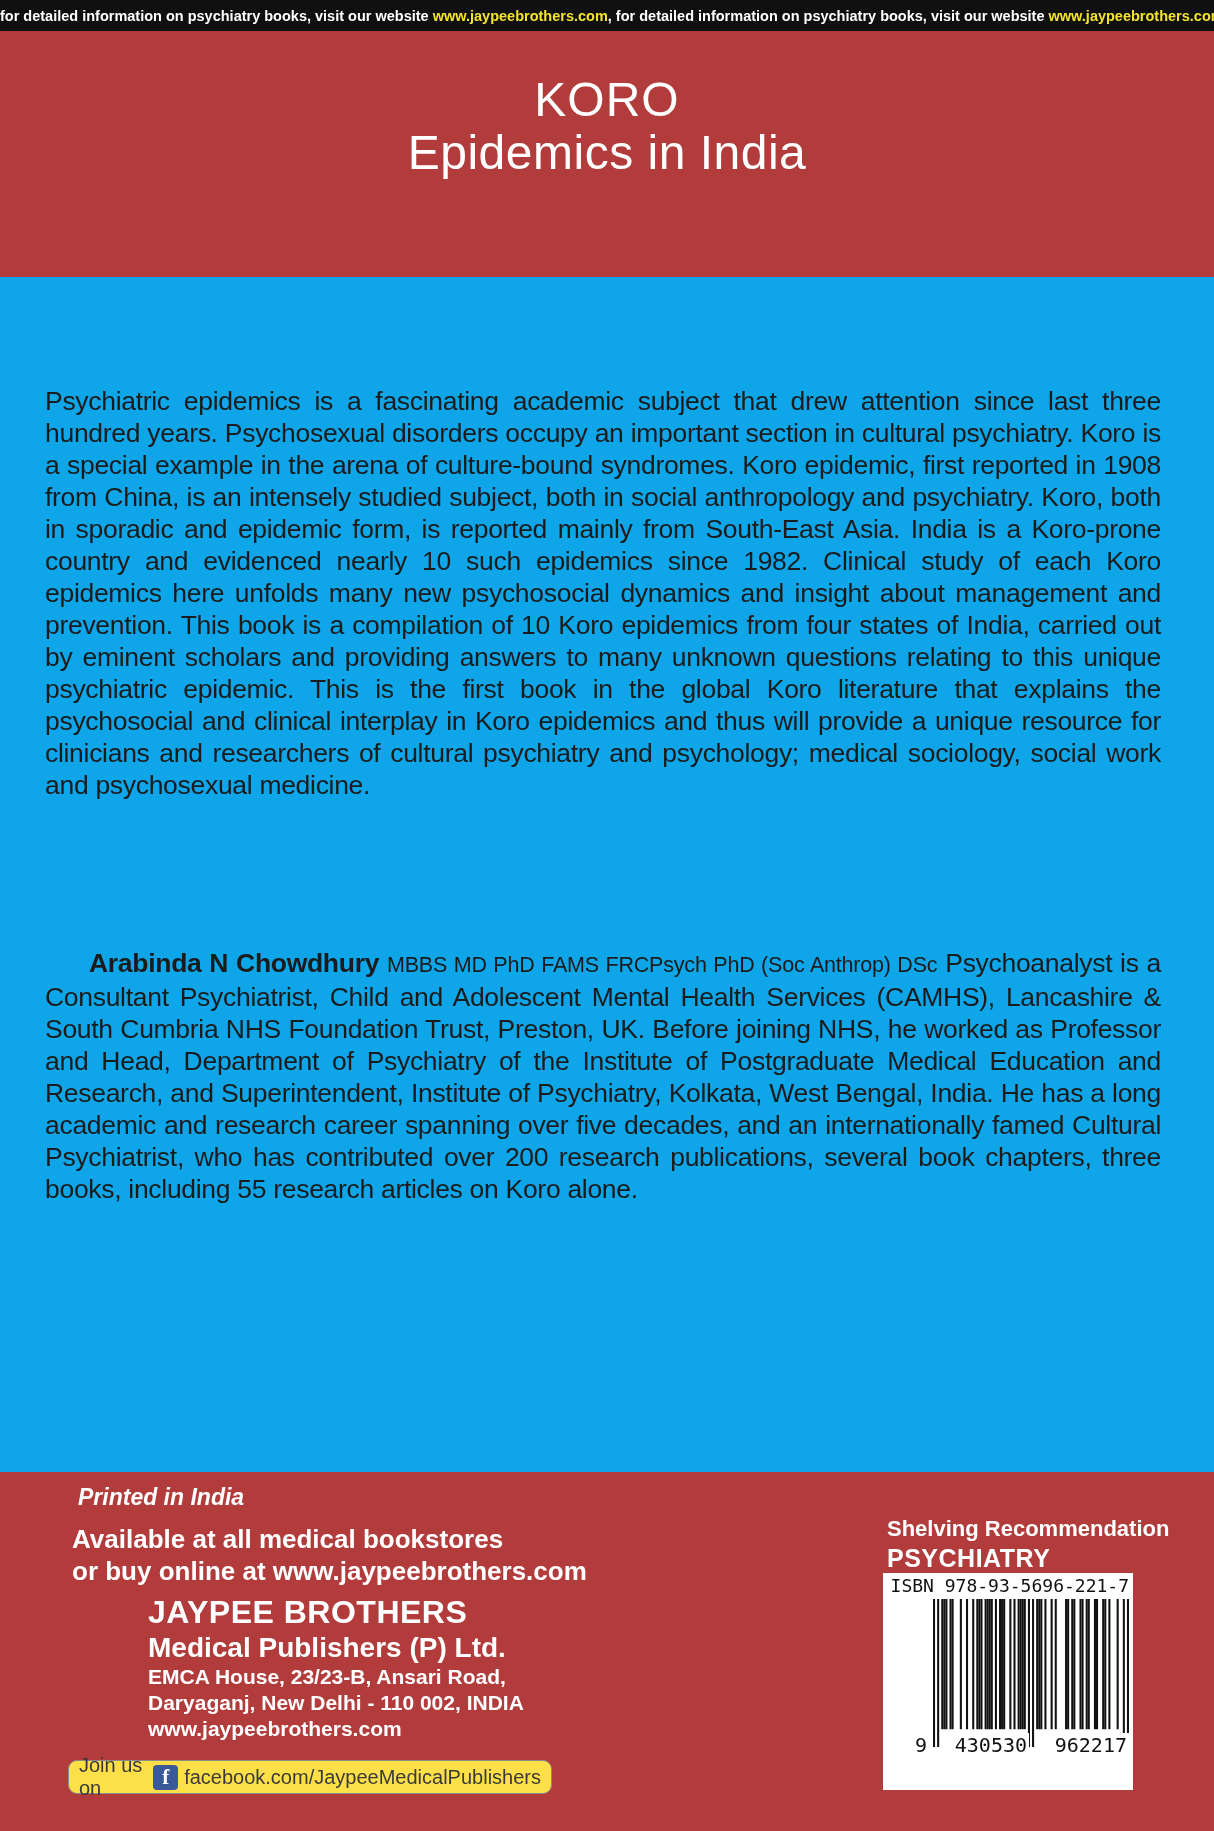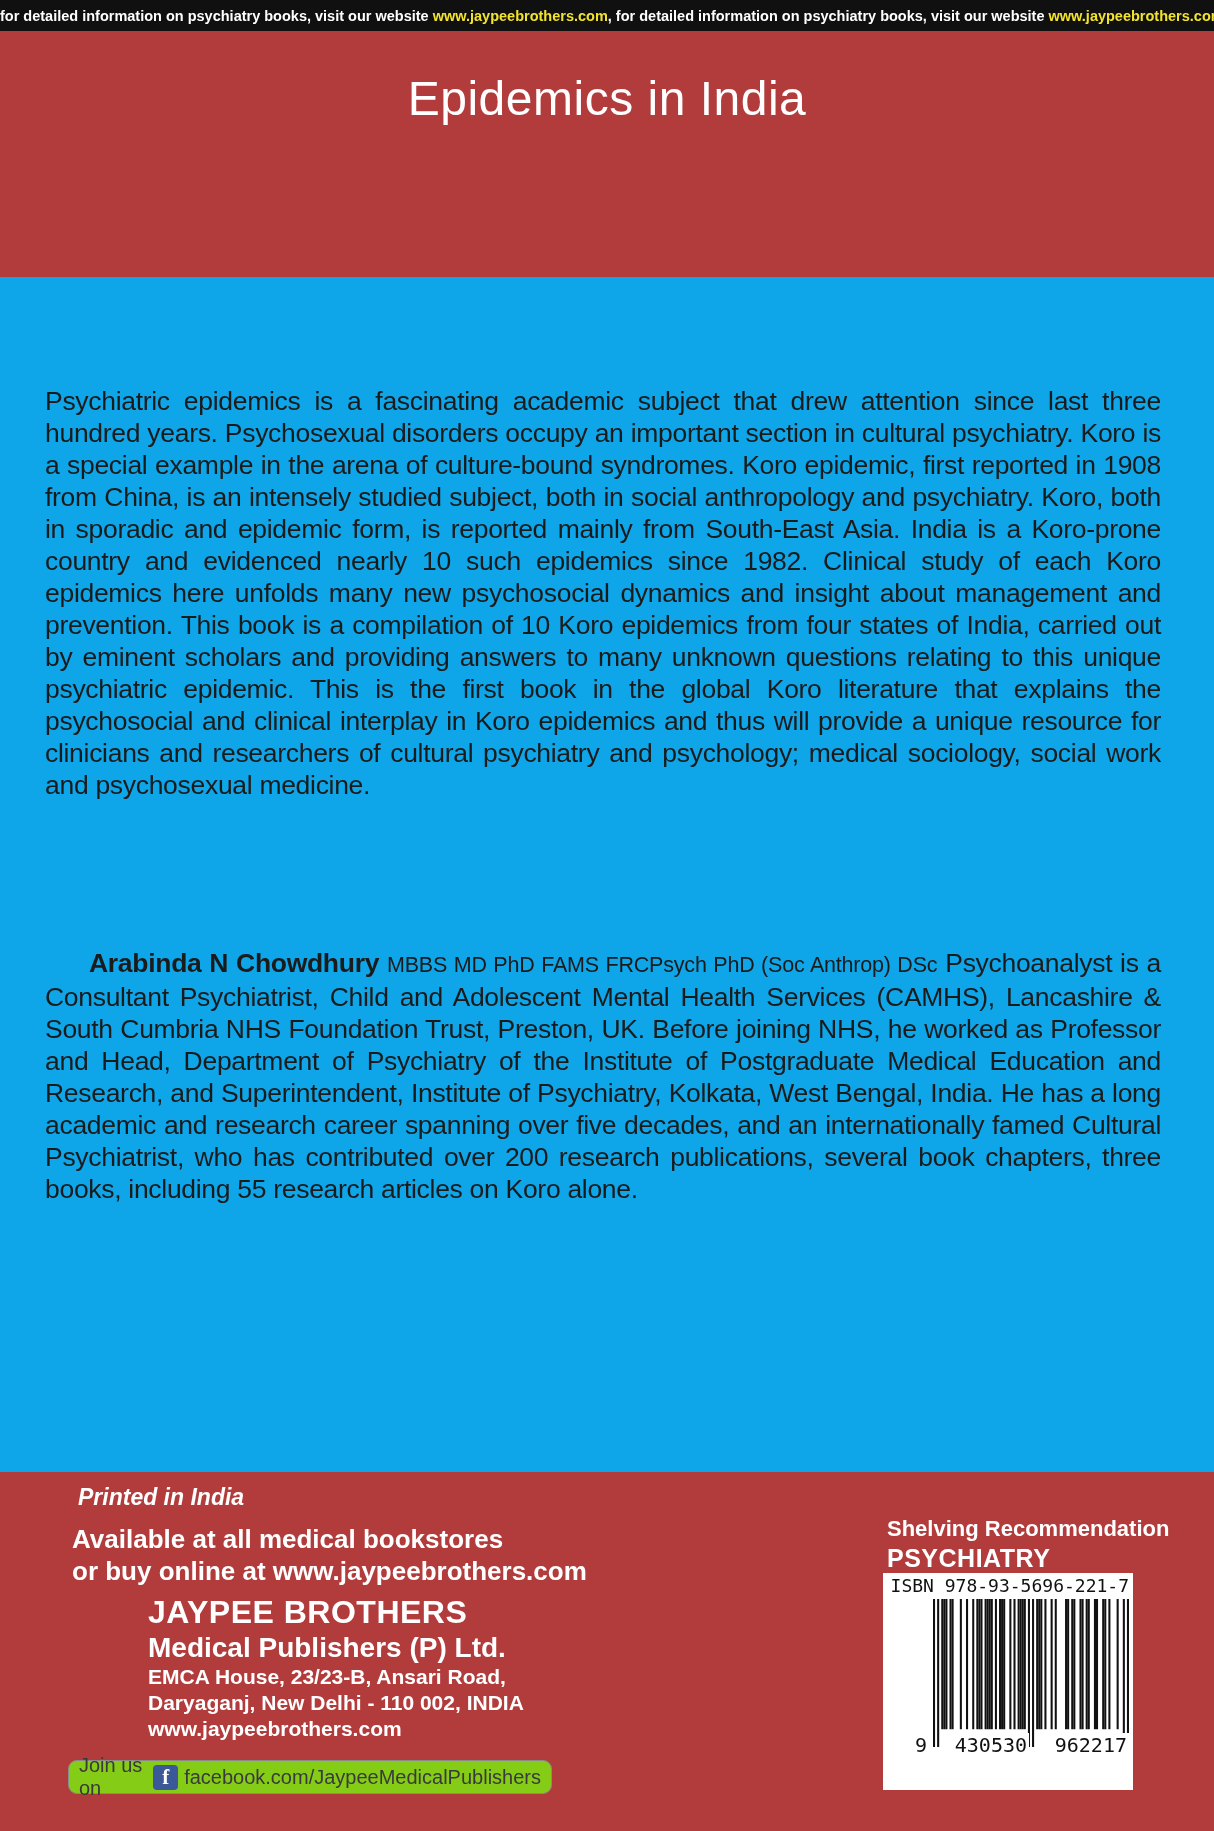--- a/index.html
+++ b/index.html
@@ -49,21 +49,21 @@
   .avail-1 { position:absolute; top:52px; left:72px; font-size:26px; font-weight:bold; }
   .avail-2 { position:absolute; top:84px; left:72px; font-size:26px; font-weight:bold; }
   .logo-wrap { position:absolute; top:122px; left:58px; width:80px; height:164px; }
   .pub-block { position:absolute; top:122px; left:148px; }
   .pub-name { font-size:32px; line-height:37px; font-weight:bold; letter-spacing:0.5px; }
   .pub-subtitle { font-size:28px; line-height:33px; font-weight:bold; }
   .pub-addr { font-size:21px; line-height:26px; font-weight:bold; }
   .pub-site { font-size:21px; line-height:26px; font-weight:bold; }
   .fb-bar {
     position:absolute; top:288px; left:68px; width:484px; height:34px;
-    background:#84cc16; border:1px solid #8a8a8a; border-radius:9px;
+    background:#fde047; border:1px solid #8a8a8a; border-radius:9px;
     display:flex; align-items:center; gap:6px; padding:0 10px;
     color:#3a3a3a; font-size:20px; box-sizing:border-box;
   }
   .fb-icon {
     width:25px; height:25px; background:#3b5998; border-radius:4px;
     color:#ffffff; font-weight:bold; font-size:21px; line-height:25px;
     text-align:center; font-family:"Liberation Serif", serif; flex:0 0 auto;
   }
   .shelving-label { position:absolute; top:44px; left:887px; font-size:22px; font-weight:bold; }
   .shelving-cat { position:absolute; top:72px; left:887px; font-size:25px; font-weight:bold; letter-spacing:0.5px; }
@@ -90,20 +90,21 @@
 
   <div class="top-banner">
     <span>for detailed information on psychiatry books, visit our website </span>
       <span class="link">www.jaypeebrothers.com</span>
       <span>, for detailed information on psychiatry books, visit our website </span>
       <span class="link">www.jaypeebrothers.com</span>
   </div>
 
   <div class="header-red">
     <div class="title-block">
+      <div class="title-line1">KORO</div>
       <div class="title-line2">Epidemics in India</div>
     </div>
   </div>
 
   <div class="content">
     <p class="synopsis">Psychiatric epidemics is a fascinating academic subject that drew attention since last three hundred years. Psychosexual disorders occupy an important section in cultural psychiatry. Koro is a special example in the arena of culture-bound syndromes. Koro epidemic, first reported in 1908 from China, is an intensely studied subject, both in social anthropology and psychiatry. Koro, both in sporadic and epidemic form, is reported mainly from South-East Asia. India is a Koro-prone country and evidenced nearly 10 such epidemics since 1982. Clinical study of each Koro epidemics here unfolds many new psychosocial dynamics and insight about management and prevention. This book is a compilation of 10 Koro epidemics from four states of India, carried out by eminent scholars and providing answers to many unknown questions relating to this unique psychiatric epidemic. This is the first book in the global Koro literature that explains the psychosocial and clinical interplay in Koro epidemics and thus will provide a unique resource for clinicians and researchers of cultural psychiatry and psychology; medical sociology, social work and psychosexual medicine.</p>
     <p class="author-para">
       <span class="author-name">Arabinda N Chowdhury</span>
       <span class="author-degrees">MBBS MD PhD FAMS FRCPsych PhD (Soc Anthrop) DSc</span>
       <span>Psychoanalyst is a Consultant Psychiatrist, Child and Adolescent Mental Health Services (CAMHS), Lancashire &amp; South Cumbria NHS Foundation Trust, Preston, UK. Before joining NHS, he worked as Professor and Head, Department of Psychiatry of the Institute of Postgraduate Medical Education and Research, and Superintendent, Institute of Psychiatry, Kolkata, West Bengal, India. He has a long academic and research career spanning over five decades, and an internationally famed Cultural Psychiatrist, who has contributed over 200 research publications, several book chapters, three books, including 55 research articles on Koro alone.</span>

